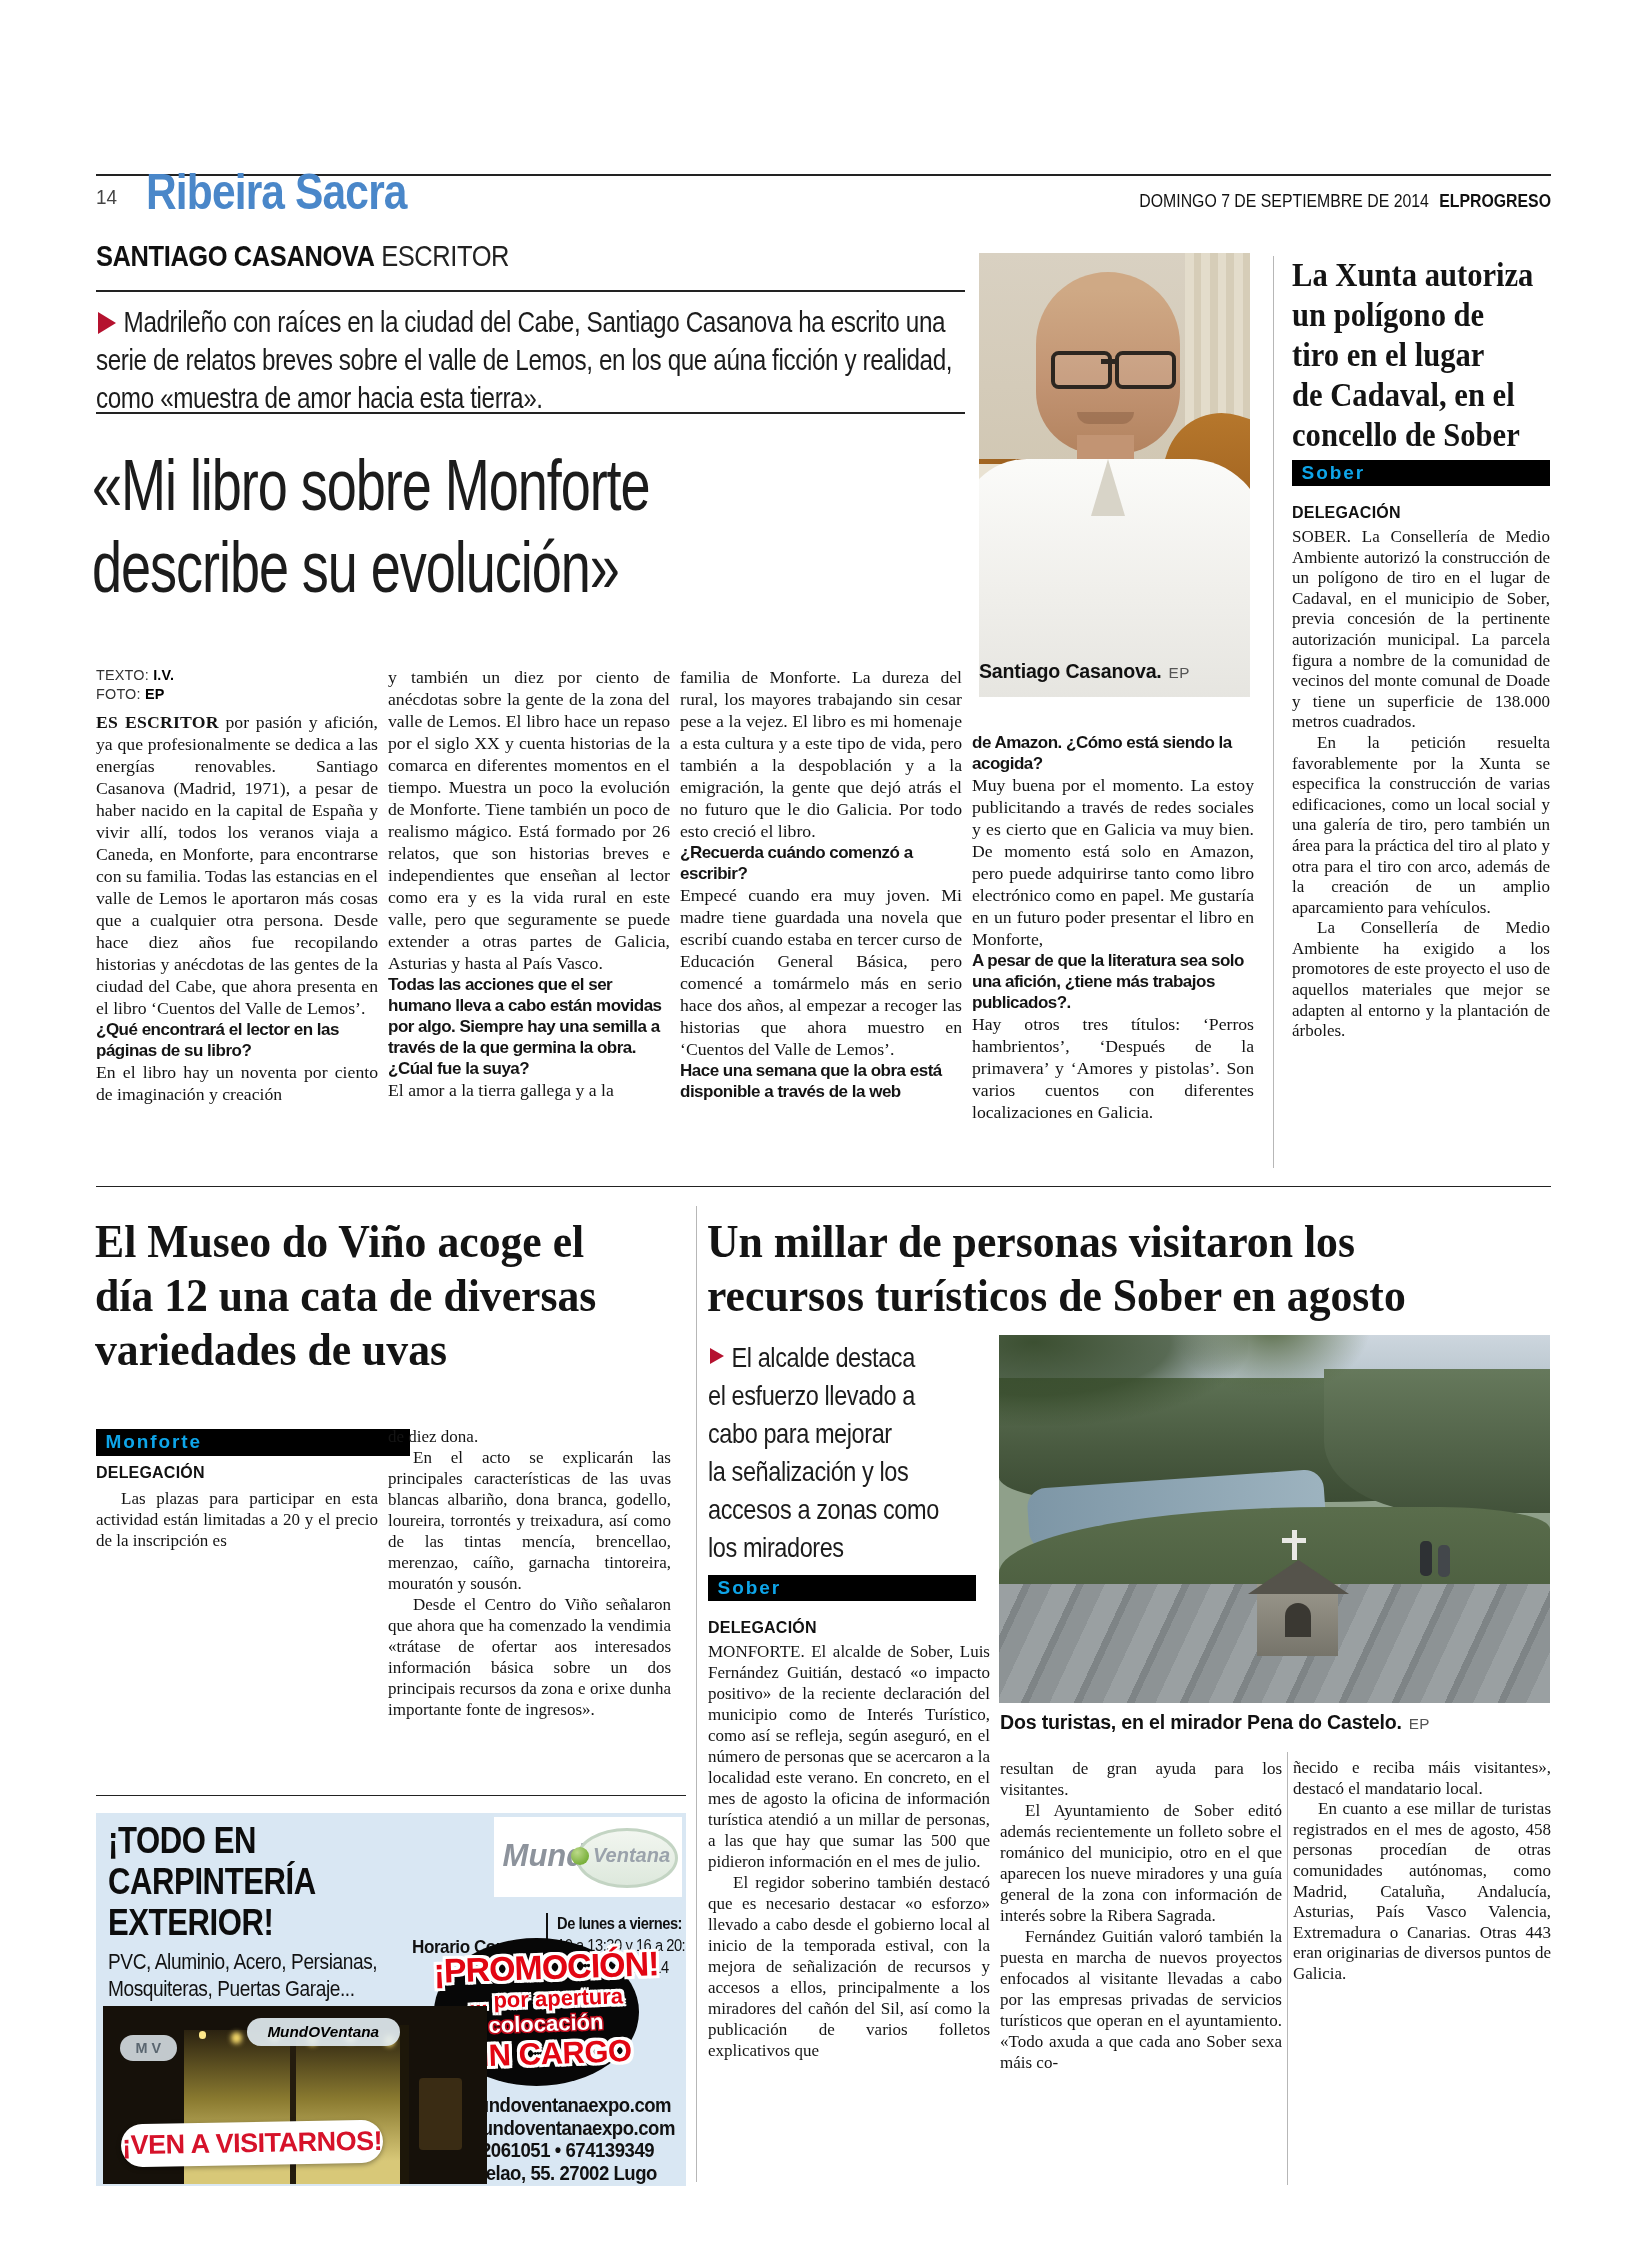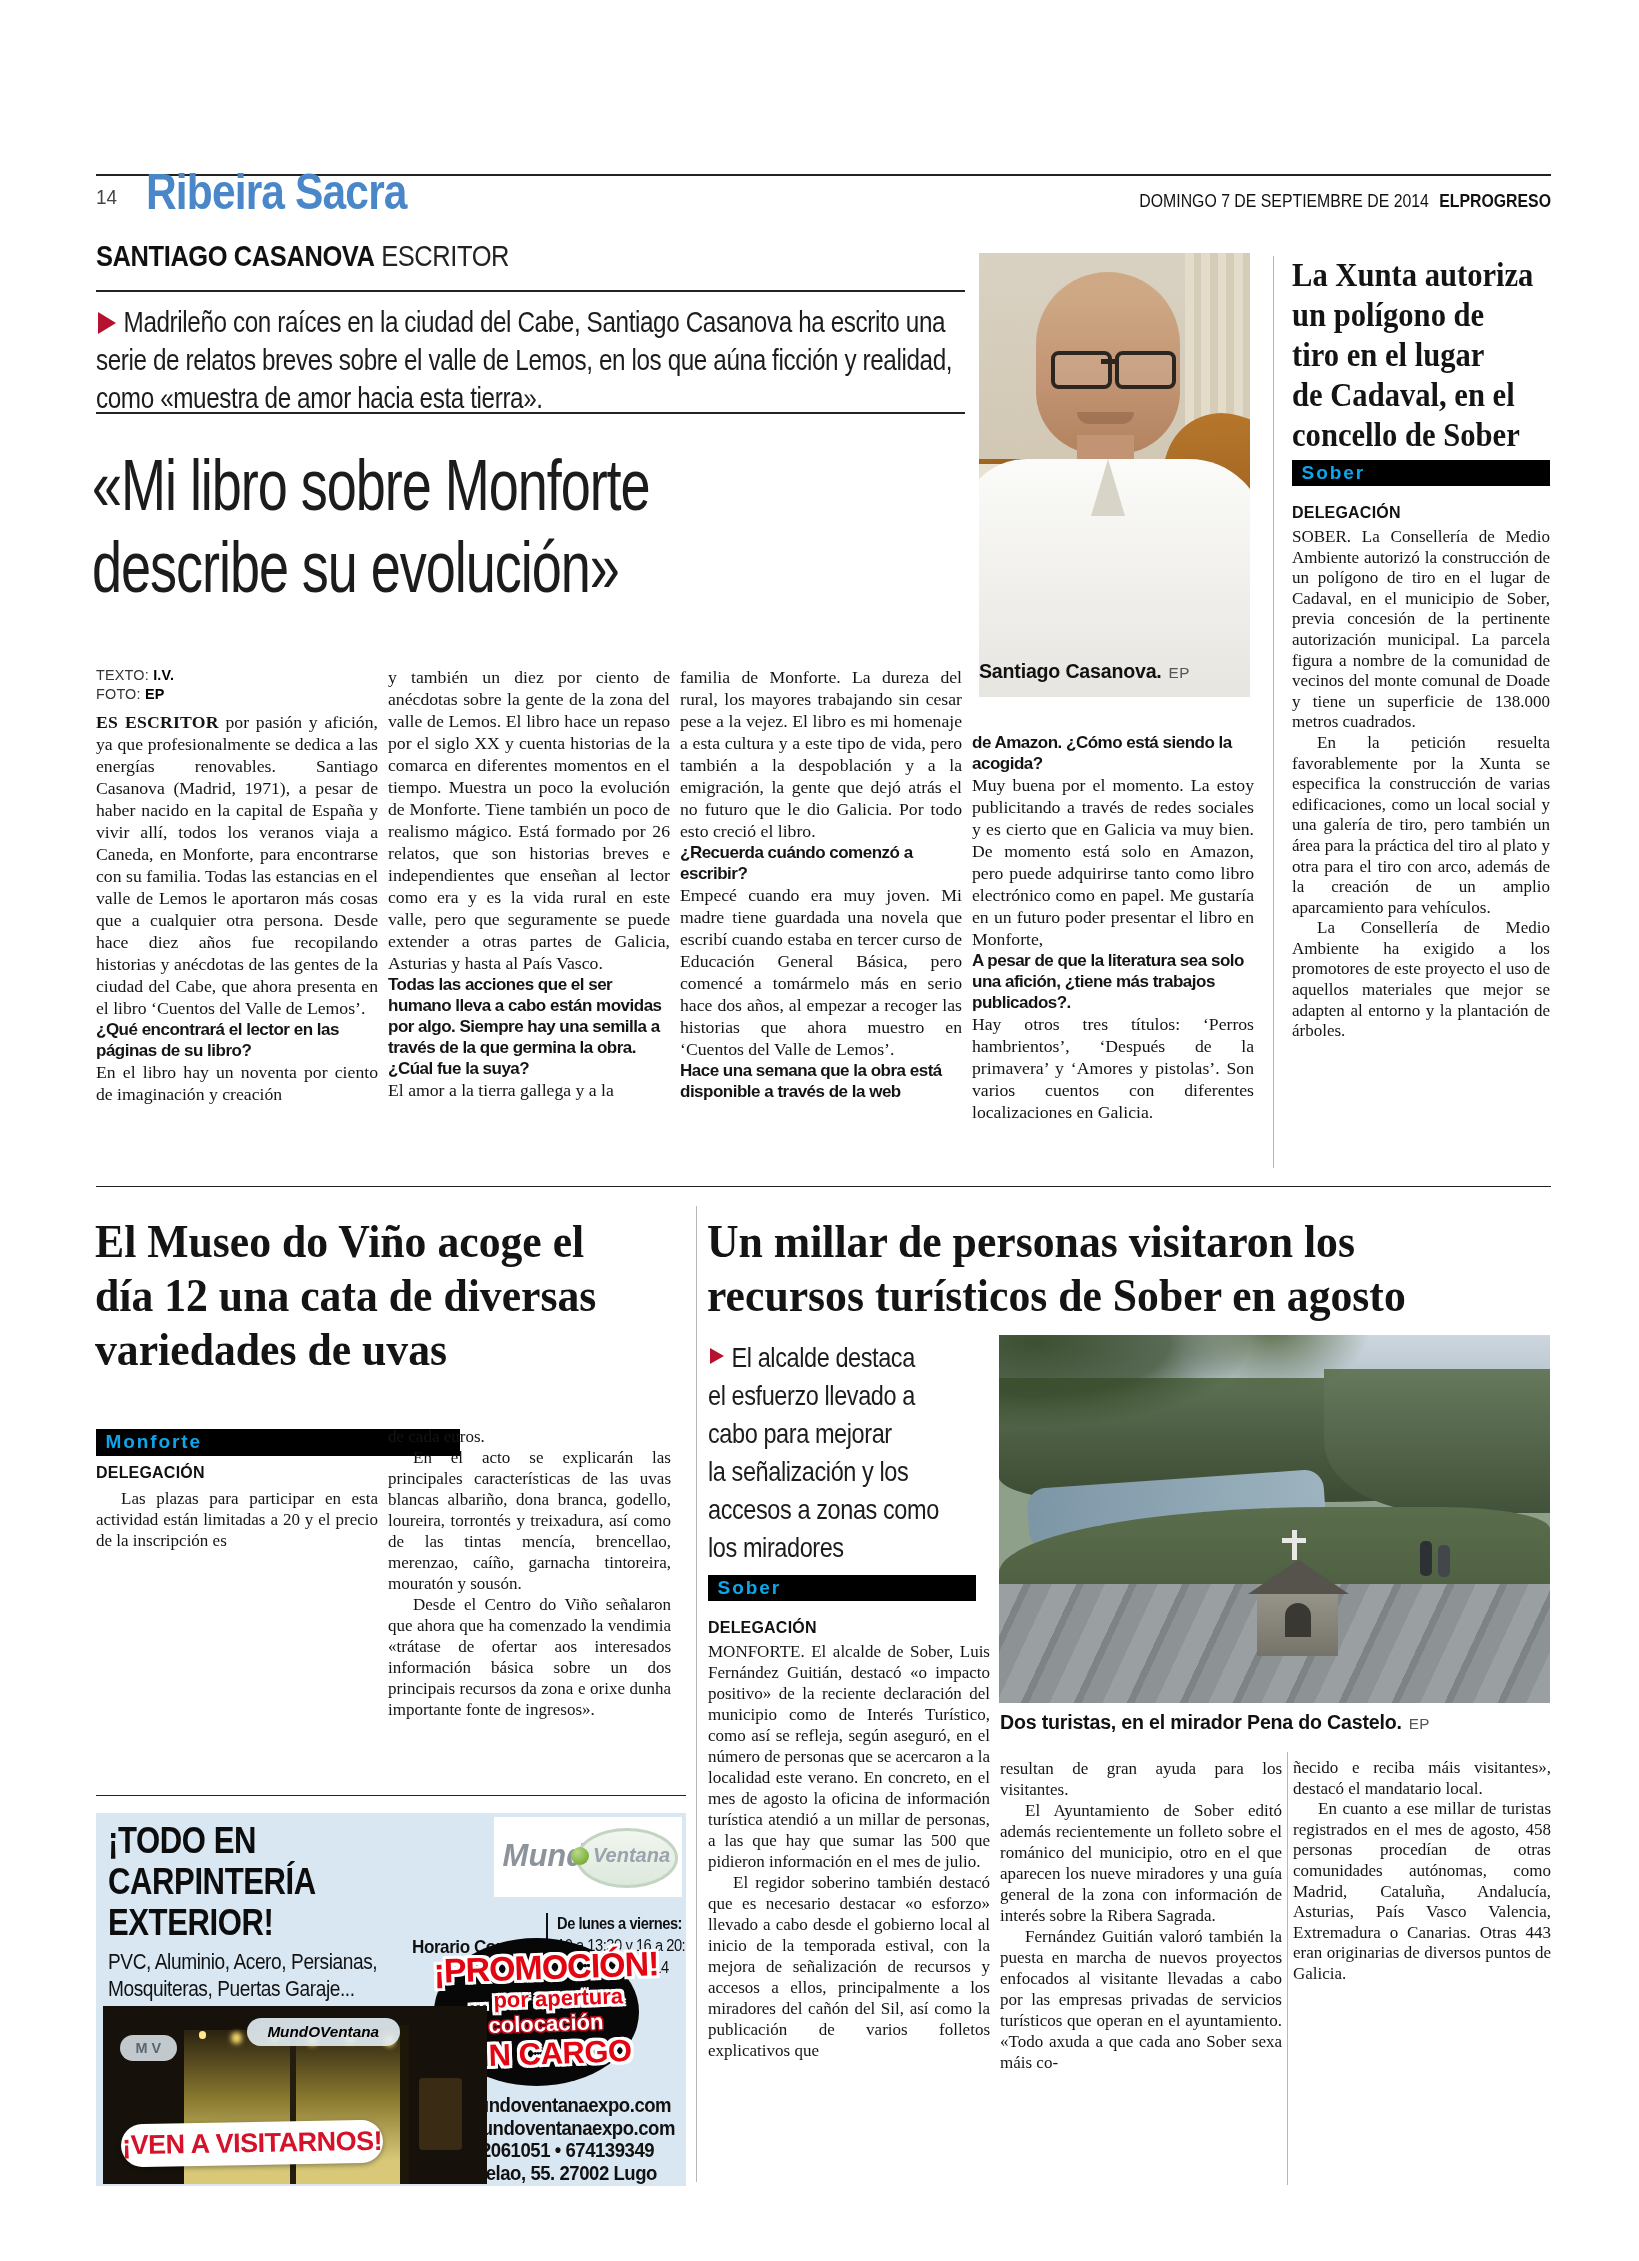--- a/index.html
+++ b/index.html
@@ -130,27 +130,27 @@
     </div>
 
   <div class="abs rule" style="left:96px;top:1186px;width:1455px;height:1.4px;"></div>
   <div class="abs vrule" style="left:696px;top:1206px;width:1.4px;height:976px;"></div>
 
   <div class="abs serif-head" style="left:95px;top:1215px;font-size:46px;line-height:54px;transform:scaleX(.95);transform-origin:left top;">
       <div class="hl-line">El Museo do Viño acoge el</div>
       <div class="hl-line">día 12 una cata de diversas</div>
       <div class="hl-line">variedades de uvas</div>
     </div>
-  <div class="abs tagbar" style="left:96px;top:1429px;width:364px;height:27px;">Monforte</div>
+  <div class="abs tagbar" style="left:96px;top:1429px;width:314px;height:27px;">Monforte</div>
   <div class="abs byline" style="left:96px;top:1464px;">DELEGACIÓN</div>
   <div class="abs bodycol mid" style="left:96px;top:1488px;width:282px;height:306px;">
       <p class="bp ind">Las plazas para participar en esta actividad están limitadas a 20 y el precio de la inscripción es</p>
     </div>
   <div class="abs bodycol mid" style="left:388px;top:1426px;width:283px;height:368px;">
-      <p class="bp">de cada euros.</p>
+      <p class="bp">de diez dona.</p>
       <p class="bp ind">En el acto se explicarán las principales características de las uvas blancas albariño, dona branca, godello, loureira, torrontés y treixadura, así como de las tintas mencía, brencellao, merenzao, caíño, garnacha tintoreira, mouratón y sousón.</p>
       <p class="bp ind">Desde el Centro do Viño señalaron que ahora que ha comenzado la vendimia «trátase de ofertar aos interesados información básica sobre un dos principais recursos da zona e orixe dunha importante fonte de ingresos».</p>
     </div>
   <div class="abs rule" style="left:96px;top:1795px;width:590px;height:1.4px;"></div>
 
   <div class="abs serif-head" style="left:707px;top:1215px;font-size:46px;line-height:54px;transform:scaleX(.95);transform-origin:left top;">
       <div class="hl-line">Un millar de personas visitaron los</div>
       <div class="hl-line">recursos turísticos de Sober en agosto</div>
     </div>
 

